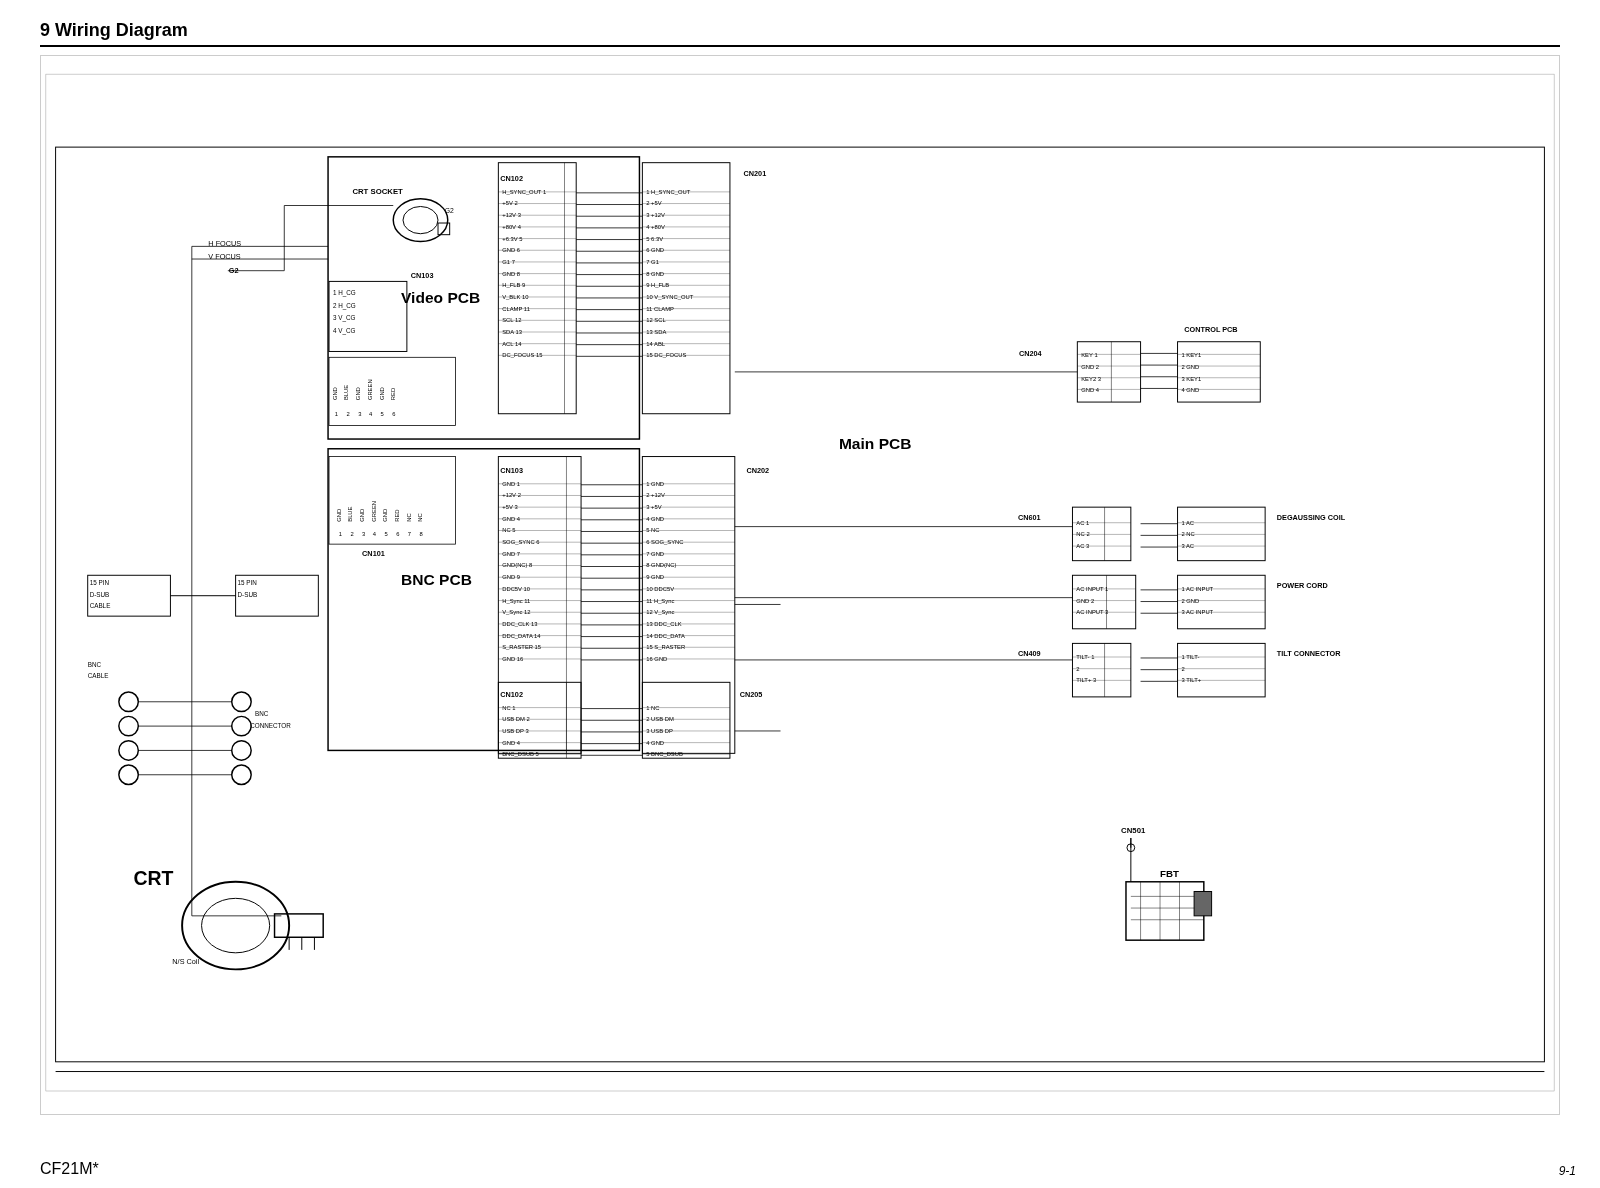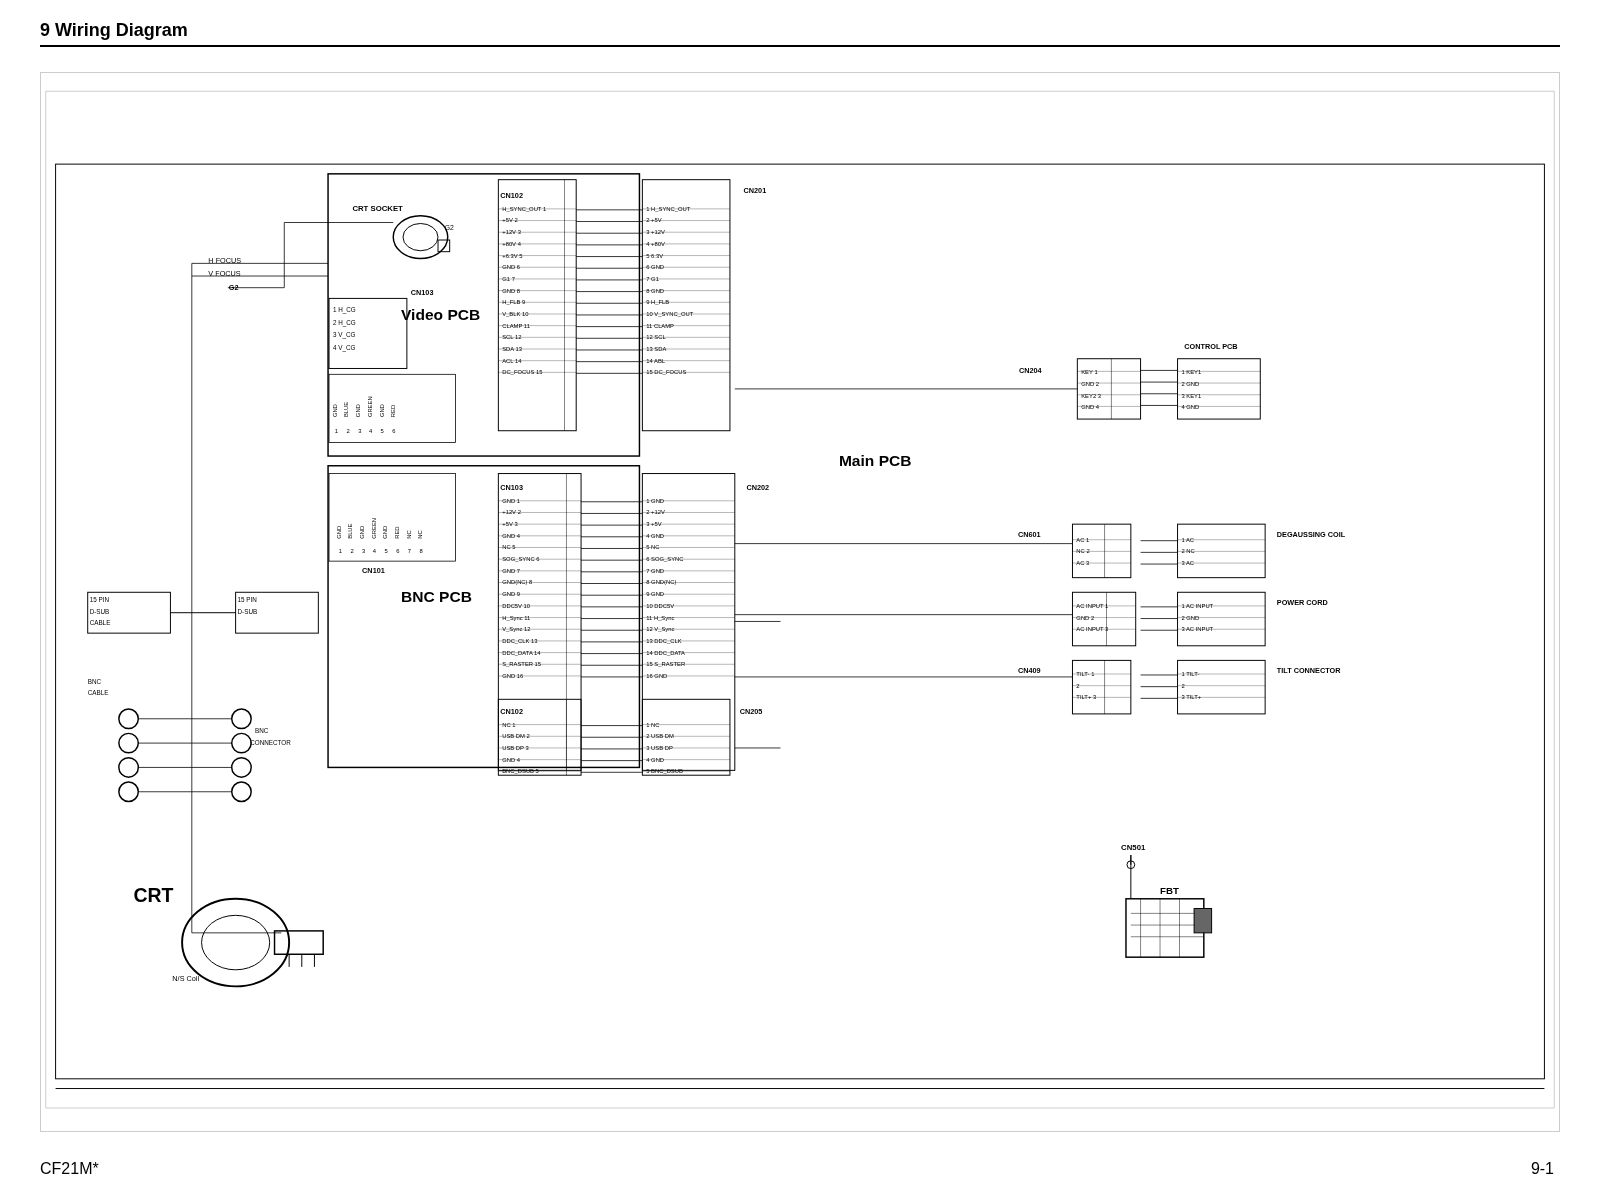--- a/index.html
+++ b/index.html
@@ -13,42 +13,43 @@
     }
     .page {
       width: 1600px;
       height: 1188px;
       position: relative;
       padding: 20px 40px;
     }
     .page-title {
       font-size: 18px;
       font-weight: bold;
-      margin-bottom: 25px;
+      margin-bottom: 8px;
       border-bottom: 2px solid #000;
       padding-bottom: 4px;
     }
     .diagram-area {
       position: relative;
       width: 100%;
       height: 1060px;
       border: 1px solid #ccc;
       overflow: hidden;
     }
     .footer {
       position: absolute;
       bottom: 10px;
       left: 40px;
       font-size: 16px;
     }
     .footer-right {
       position: absolute;
       bottom: 10px;
-      right: 46px;
-      font-size: 16px;
+      right: 24px;
+      font-size: 12px;
+      font-style: italic;
     }
     svg {
       position: absolute;
       top: 0; left: 0;
       width: 100%;
       height: 100%;
     }
     text {
       font-family: Arial, sans-serif;
     }

